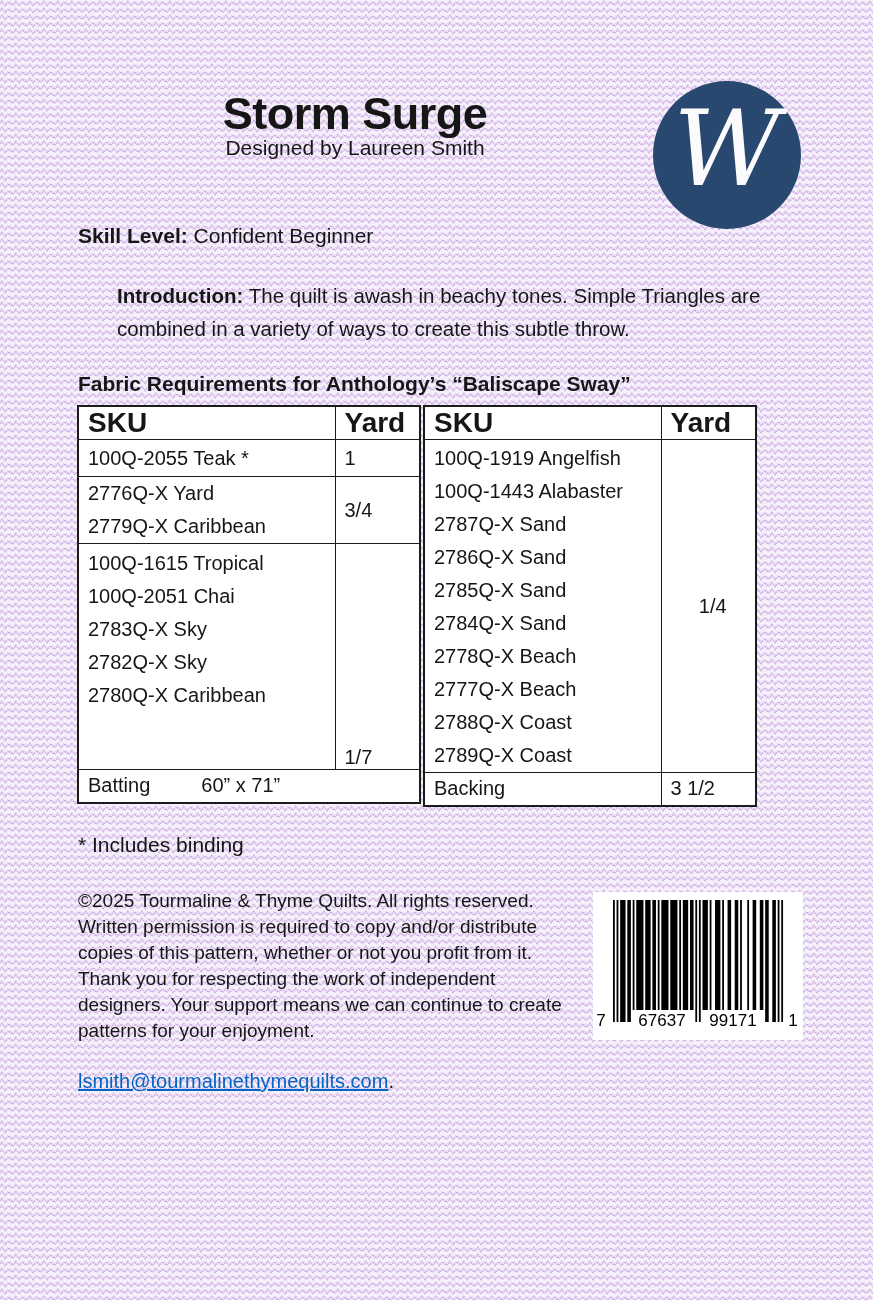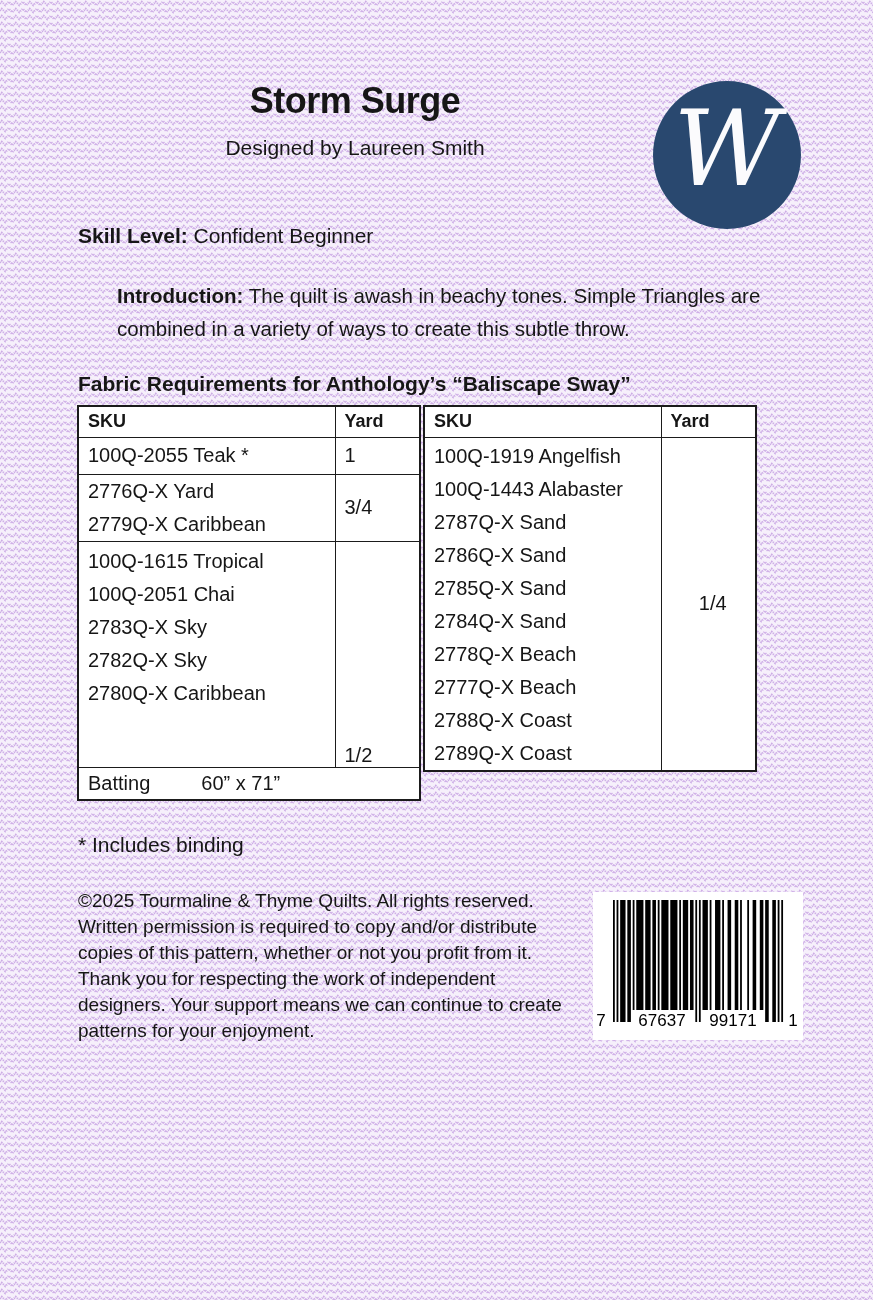--- a/index.html
+++ b/index.html
@@ -6,40 +6,40 @@
   html,body { background:#fff; }
   .page {
     position:relative; width:873px; height:1300px; overflow:hidden;
     font-family:"Liberation Sans", sans-serif; color:#161616;
   }
   .bg { position:absolute; left:0; top:0; z-index:0; }
   .content { position:absolute; inset:0; z-index:1; }
   .abs { position:absolute; }
 
   
-  .title { left:0; top:80px; width:710px; text-align:center; font-size:36px; font-weight:bold; letter-spacing:-0.5px; }
+  .title { left:0; top:88px; width:710px; text-align:center; font-size:45px; font-weight:bold; letter-spacing:-0.5px; }
   .subtitle1 { left:0; top:136px; width:710px; text-align:center; font-size:21px; }
   .subtitle2 { left:0; top:164px; width:710px; text-align:center; font-size:21px; }
   .logo { left:653px; top:81px; width:148px; height:148px; border-radius:50%;
           background:#29486f; display:flex; align-items:center; justify-content:center; }
   .logo-w { font-family:"DejaVu Serif", serif; font-style:italic; font-size:104px;
             color:#fbfbfd; line-height:1; transform:translateY(-6px); }
 
   
   .skill { left:78px; top:224px; font-size:21px; }
   .intro { left:78px; top:279px; font-size:20.5px; line-height:33px;margin-left:39px; }
   .fabric-heading { left:78px; top:372px; font-size:21px; font-weight:bold; }
   .b { font-weight:bold; }
   .line { white-space:nowrap; }
 
   
   .fab-table { border-collapse:collapse; table-layout:fixed; background:#fff; font-size:20px; }
   .fab-table td, .fab-table th { border:1.5px solid #1b1b1b; padding:0 0 0 9px; }
   .fab-table { border:2.5px solid #1b1b1b; }
-  .fab-table th { text-align:left; font-size:18px; height:31px;margin-top:20px; }
+  .fab-table th { text-align:left; font-size:28px; height:31px;margin-top:20px; }
   .tbl-left  { left:77px;  top:405px; width:342px; }
   .tbl-right { left:423px; top:405px; width:332px; }
   .sku-line { line-height:33px; white-space:nowrap; }
   .v-top { vertical-align:top; padding-top:1px; }
   .v-bottom { vertical-align:bottom; padding-bottom:5px; }
   .yard-center { text-align:center; padding-left:0; }
   .batting-size { margin-left:51px; }
 
   .footnote { left:78px; top:833px; font-size:21px; }
   .copyright { left:78px; top:888px; font-size:19px; line-height:26px; }
@@ -117,21 +117,21 @@
         <td>3/4</td>
       </tr>
       <tr style="height:226px;">
         <td class="v-top" style="padding-top:3px;">
           <div class="sku-line">100Q-1615 Tropical</div>
           <div class="sku-line">100Q-2051 Chai</div>
           <div class="sku-line">2783Q-X Sky</div>
           <div class="sku-line">2782Q-X Sky</div>
           <div class="sku-line">2780Q-X Caribbean</div>
         </td>
-        <td class="v-bottom">1/2</td>
+        <td class="v-bottom">1/7</td>
       </tr>
       <tr style="height:33px;">
         <td colspan="2">
           <span>Batting</span><span class="batting-size">60” x 71”</span>
         </td>
       </tr>
     </tbody>
       </table>
 
     <table class="abs fab-table tbl-right">
@@ -151,20 +151,24 @@
           <div class="sku-line">2787Q-X Sand</div>
           <div class="sku-line">2786Q-X Sand</div>
           <div class="sku-line">2785Q-X Sand</div>
           <div class="sku-line">2784Q-X Sand</div>
           <div class="sku-line">2778Q-X Beach</div>
           <div class="sku-line">2777Q-X Beach</div>
           <div class="sku-line">2788Q-X Coast</div>
           <div class="sku-line">2789Q-X Coast</div>
         </td>
         <td class="yard-center">1/4</td>
+      </tr>
+      <tr style="height:33px;">
+        <td>Backing</td>
+        <td>3 1/2</td>
       </tr>
     </tbody>
       </table>
 
     <div class="abs footnote">* Includes binding</div>
 
     <div class="abs copyright">
       <div class="line">©2025 Tourmaline &amp; Thyme Quilts. All rights reserved.</div>
       <div class="line">Written permission is required to copy and/or distribute</div>
       <div class="line">copies of this pattern, whether or not you profit from it.</div>
@@ -206,16 +210,17 @@
           <rect x="184.68" y="8" width="1.79" height="122"></rect>
           <rect x="188.26" y="8" width="1.79" height="122"></rect>
         </svg>
       <span class="bc-digit bc-d-left">7</span>
       <span class="bc-digit bc-g1">67637</span>
       <span class="bc-digit bc-g2">99171</span>
       <span class="bc-digit bc-d-right">1</span>
     </div>
 
     <div class="abs contact">
+      <div class="line"><a class="email-link" href="#">lsmith@tourmalinethymequilts.com</a><span>.</span></div>
     </div>
 
   </div>
 </div>
 
 </body></html>

